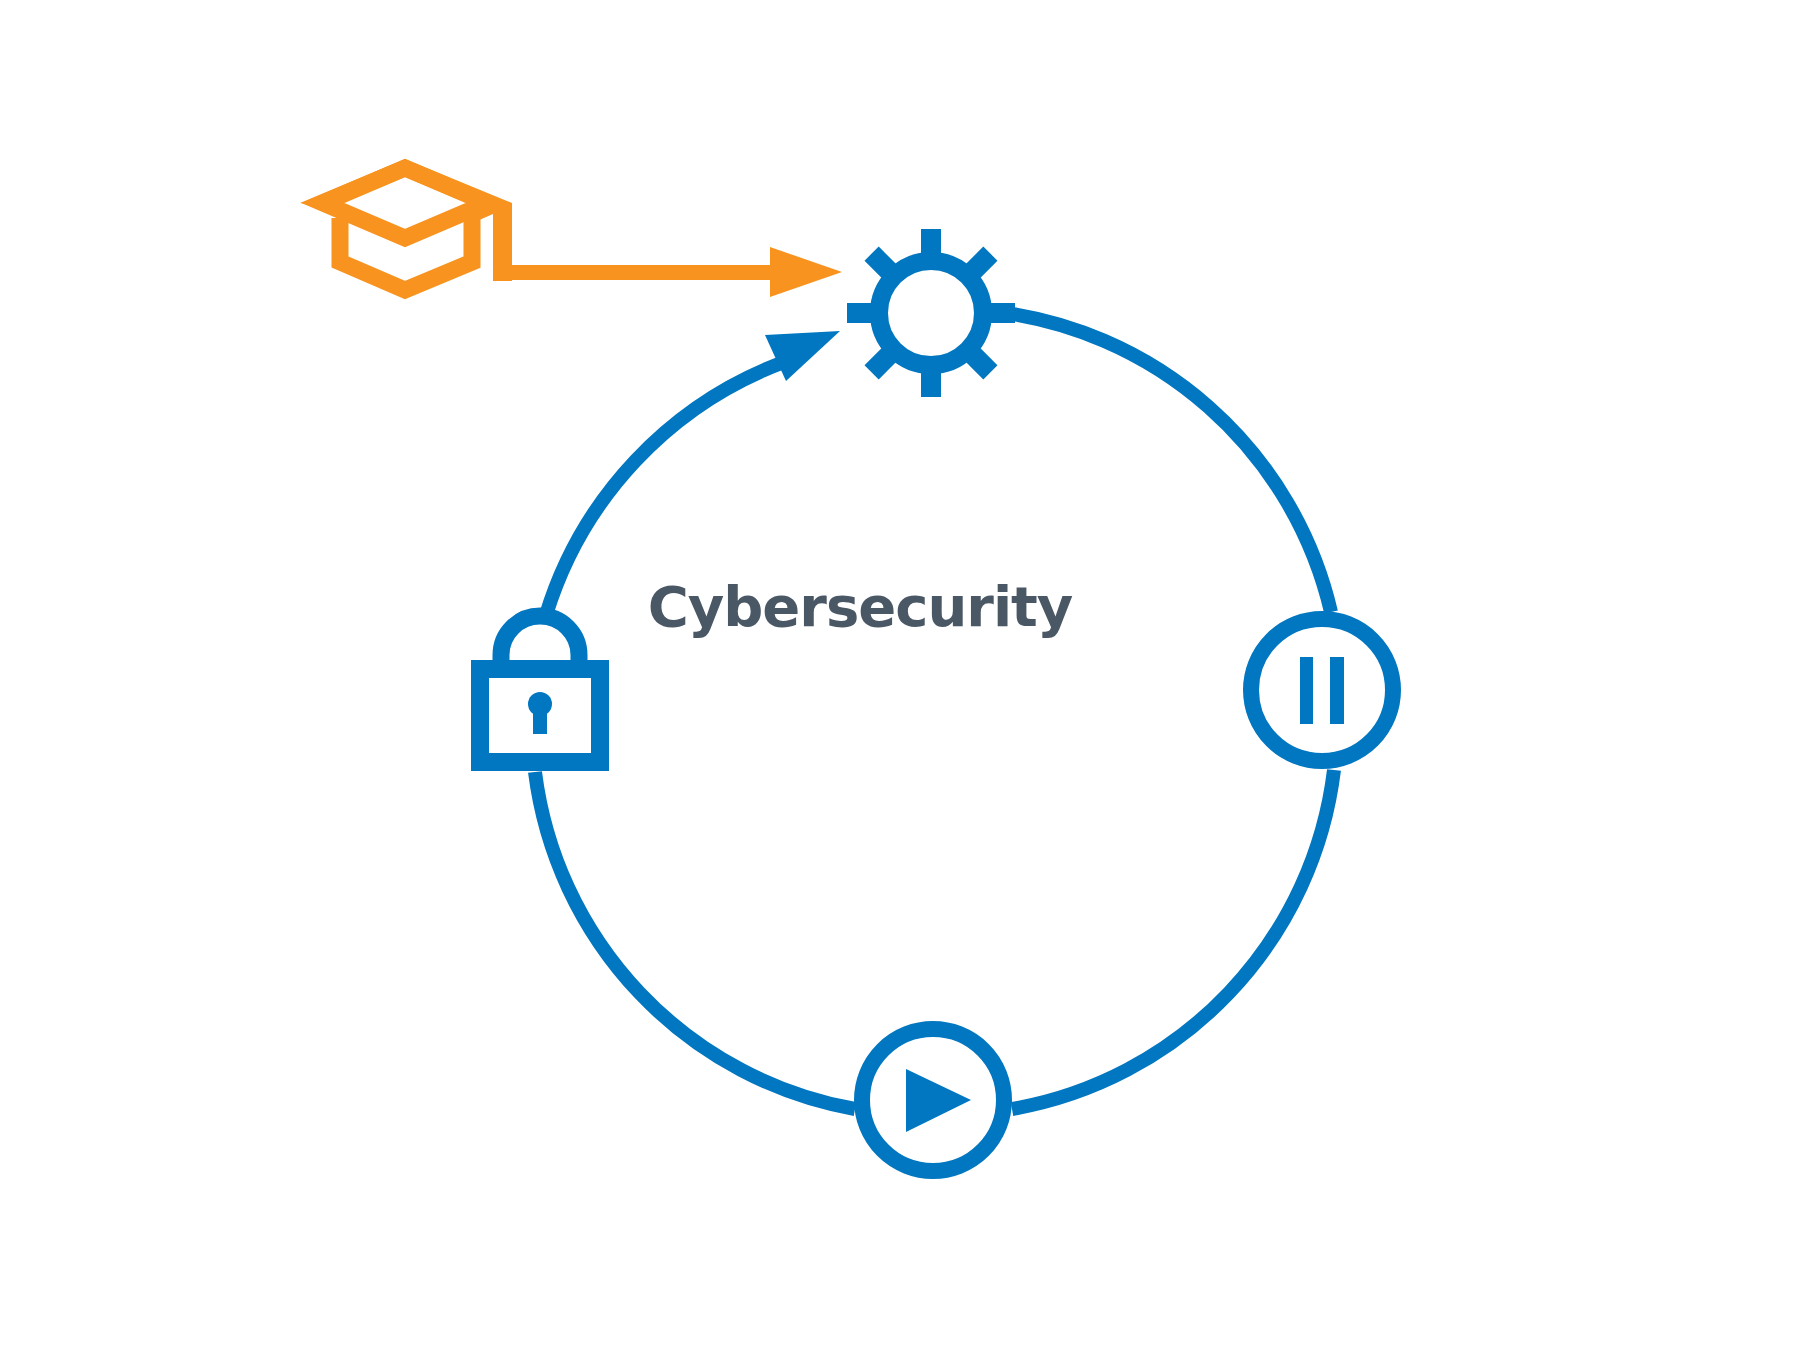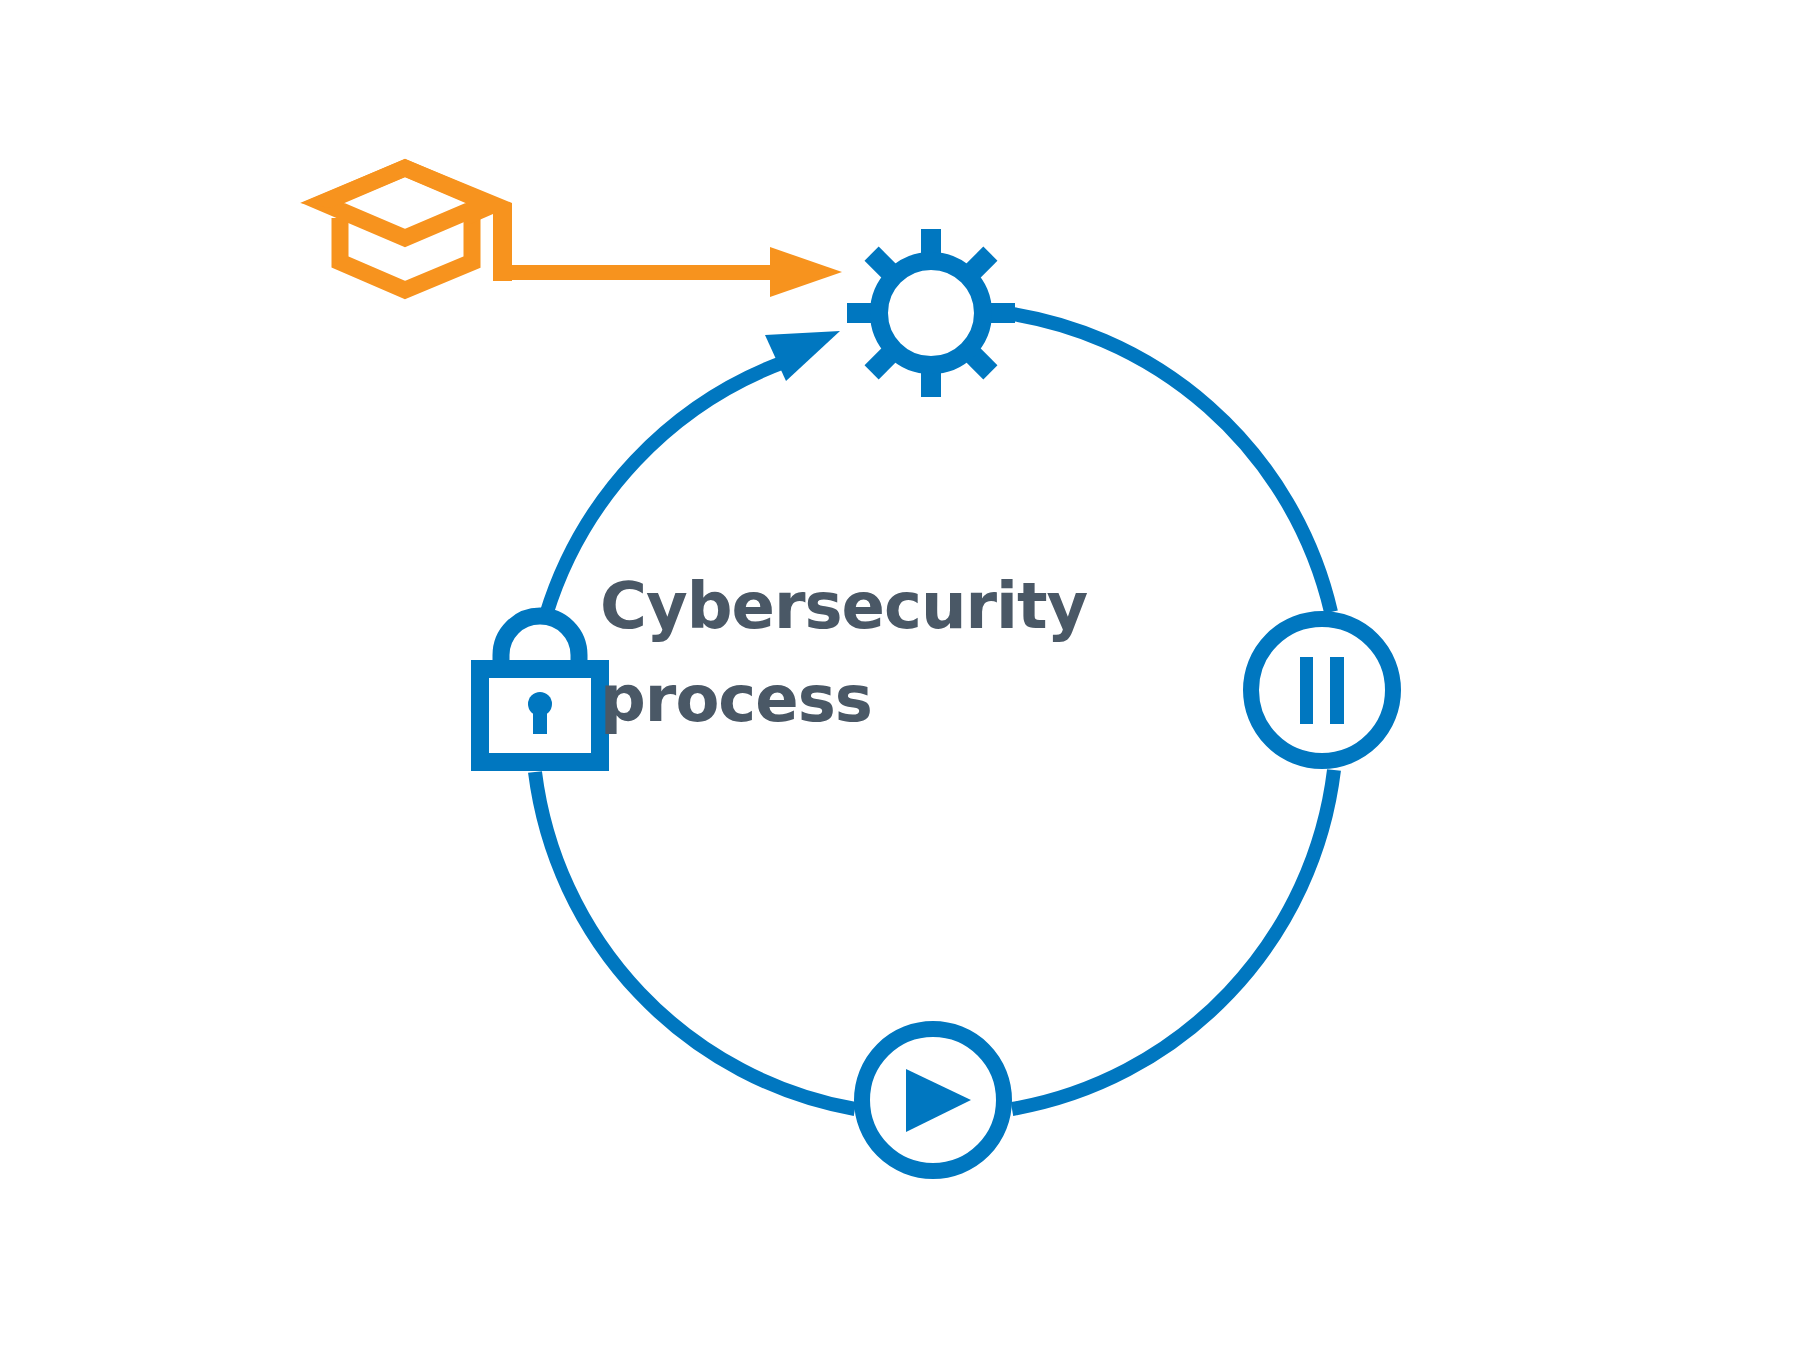--- a/index.html
+++ b/index.html
@@ -1,23 +1,24 @@
 <!DOCTYPE html>
 <html><head>
   <meta charset="utf-8">
   <style>
     html, body { margin: 0; padding: 0; background: #ffffff; }
     body { width: 1800px; height: 1350px; position: relative; overflow: hidden; }
     #diagram { position: absolute; left: 0; top: 0; width: 1800px; height: 1350px; }
     .title-block {
       position: absolute;
       left: 600px; top: 560px; width: 520px;
+      text-align: center;
       font-family: "DejaVu Sans", sans-serif;
       font-weight: bold;
-      font-size: 64px;
+      font-size: 56px;
       line-height: 93px;
       letter-spacing: -1px;
       color: #4a5866;
     }
     .title-block span { display: block; }
   </style>
 </head>
 <body>
 
 <svg id="diagram" viewBox="0 0 1800 1350" xmlns="http://www.w3.org/2000/svg">
@@ -77,14 +78,13 @@
   <g>
     <path d="M 501 663 L 501 655 A 39 39 0 0 1 579 655 L 579 663" fill="none" stroke="#0077c0" stroke-width="17"></path>
     <rect x="480" y="669" width="120" height="93" fill="#ffffff" stroke="#0077c0" stroke-width="18"></rect>
     <circle cx="540" cy="704" r="12" fill="#0077c0"></circle>
     <rect fill="#0077c0" x="533" y="706" width="14" height="28"></rect>
   </g>
 </svg>
 
 <div class="title-block">
   <span>Cybersecurity</span>
-  <span>process</span>
 </div>
 
 </body></html>

